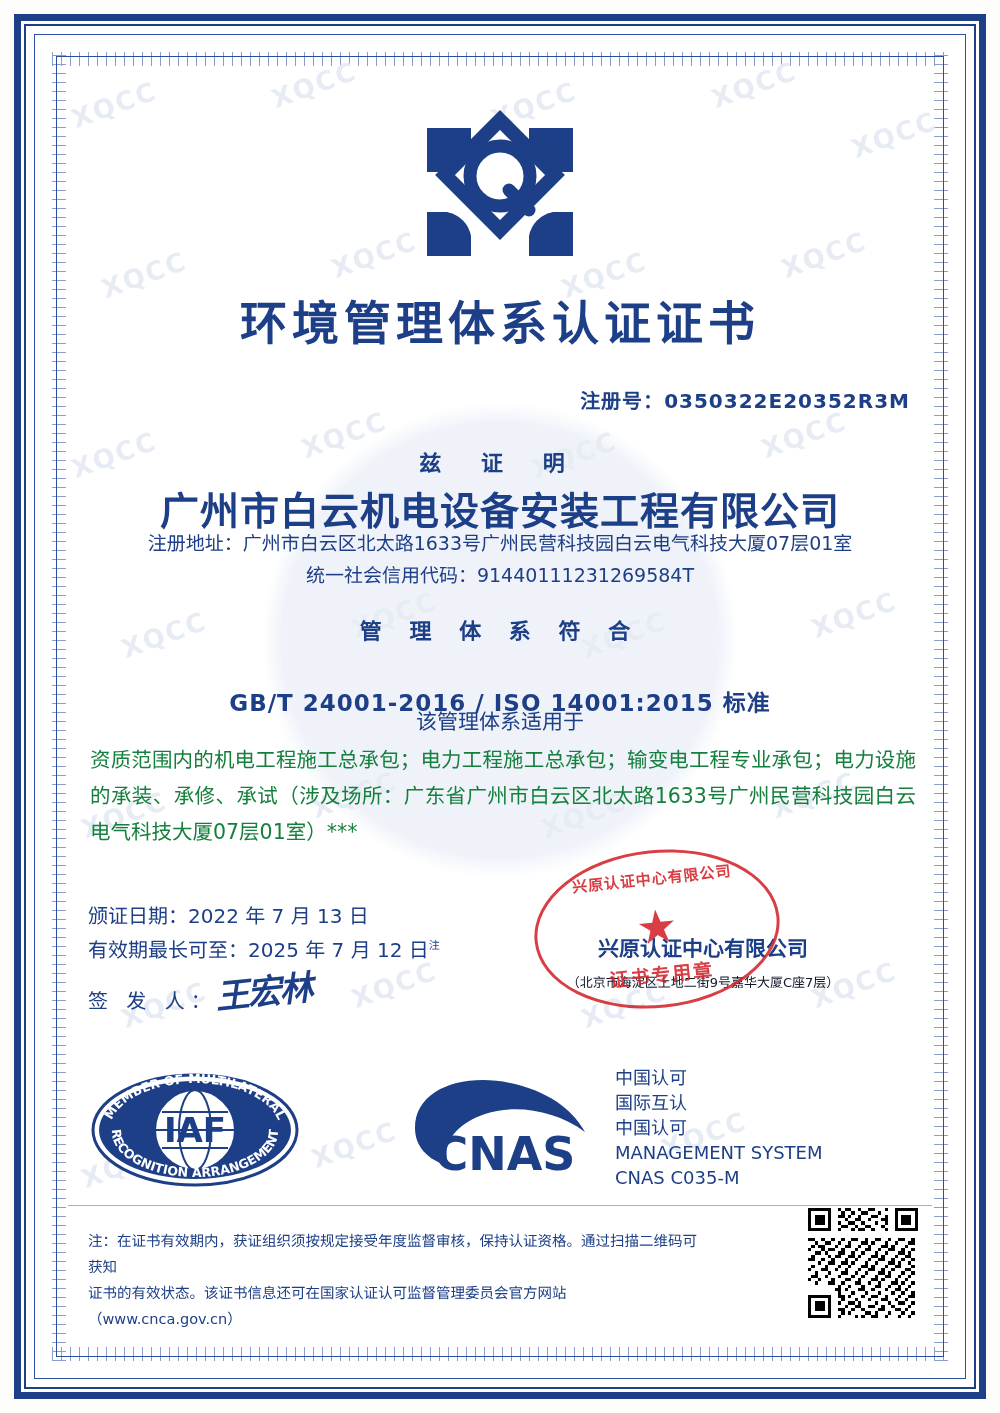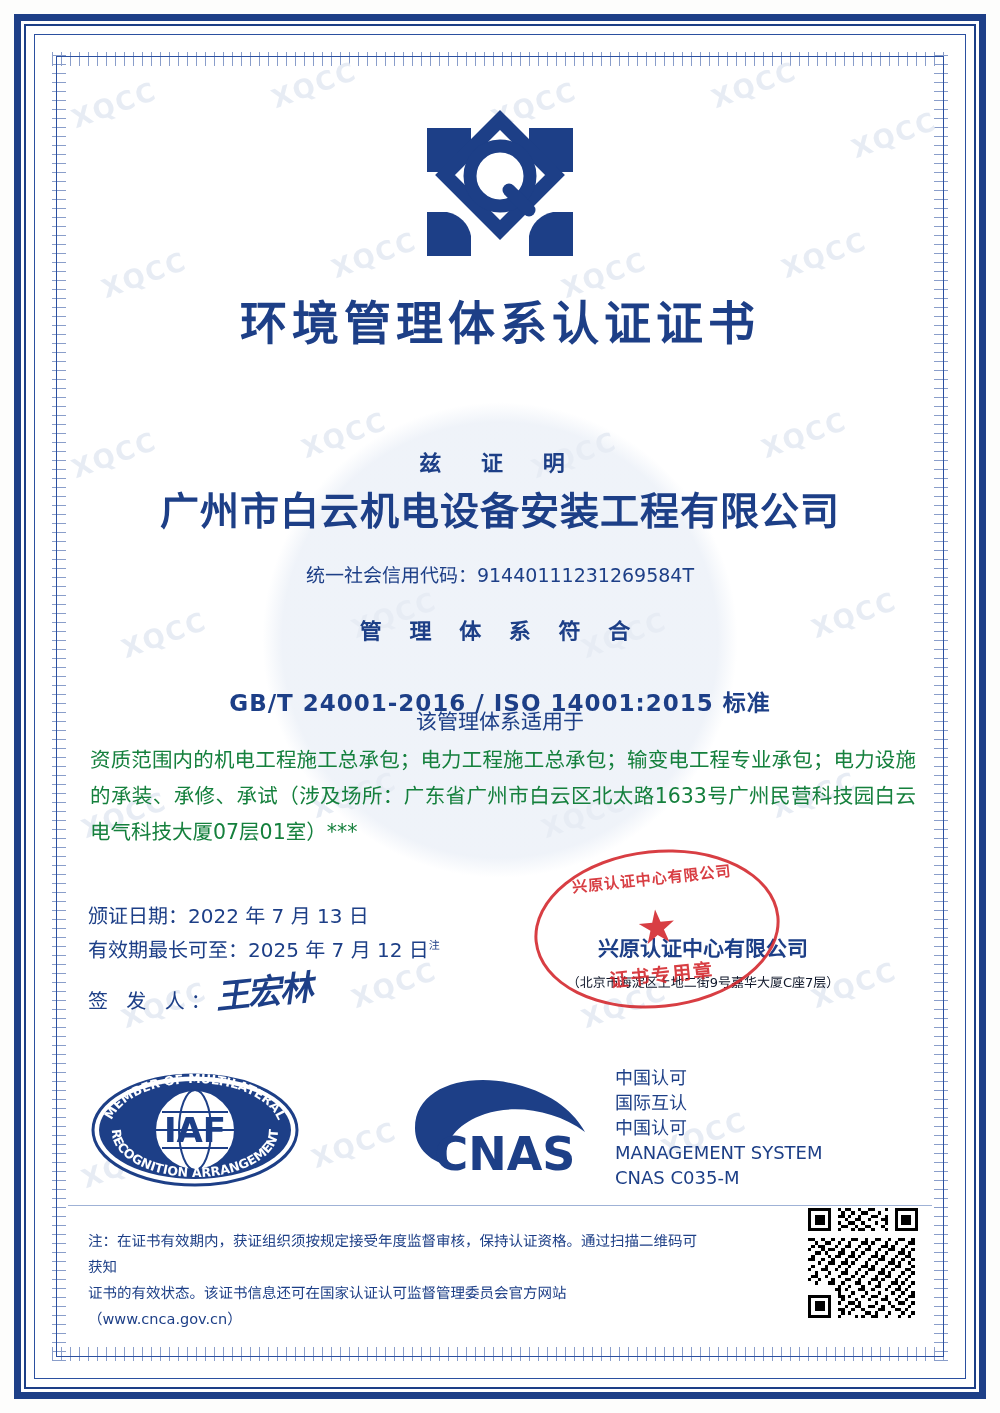--- a/index.html
+++ b/index.html
@@ -292,23 +292,27 @@
           <path d="M95 6 L152 63 L95 120 L38 63 Z" fill="none" stroke="#1d3f87" stroke-width="0"></path>
         </g>
         <path d="M95 10 L150 65 L95 120 L40 65 Z" fill="none" stroke="#1d3f87" stroke-width="14"></path>
         <circle cx="95" cy="66" r="30" fill="none" stroke="#1d3f87" stroke-width="13"></circle>
         <path d="M104 80 L124 100" stroke="#1d3f87" stroke-width="13" stroke-linecap="round"></path>
       </svg>
     </div>
 
     <div class="cert-title">环境管理体系认证证书</div>
 
+    <div class="reg-no">
+      <span>注册号：</span><span>0350322E20352R3M</span>
+    </div>
 
     <div class="line-center zi-zheng-ming">兹 证 明</div>
     <div class="line-center company">广州市白云机电设备安装工程有限公司</div>
+    <div class="line-center addr">注册地址：广州市白云区北太路1633号广州民营科技园白云电气科技大厦07层01室</div>
     <div class="line-center credit">统一社会信用代码：91440111231269584T</div>
 
     <div class="line-center sys-conform">管 理 体 系 符 合</div>
     <div class="line-center standard">GB/T 24001-2016 / ISO 14001:2015 标准</div>
 
     <div class="line-center applies">该管理体系适用于</div>
     <div class="scope">资质范围内的机电工程施工总承包；电力工程施工总承包；输变电工程专业承包；电力设施的承装、承修、承试（涉及场所：广东省广州市白云区北太路1633号广州民营科技园白云电气科技大厦07层01室）***</div>
 
     <div class="issue-date">颁证日期：2022 年 7 月 13 日</div>
     <div class="expiry">

